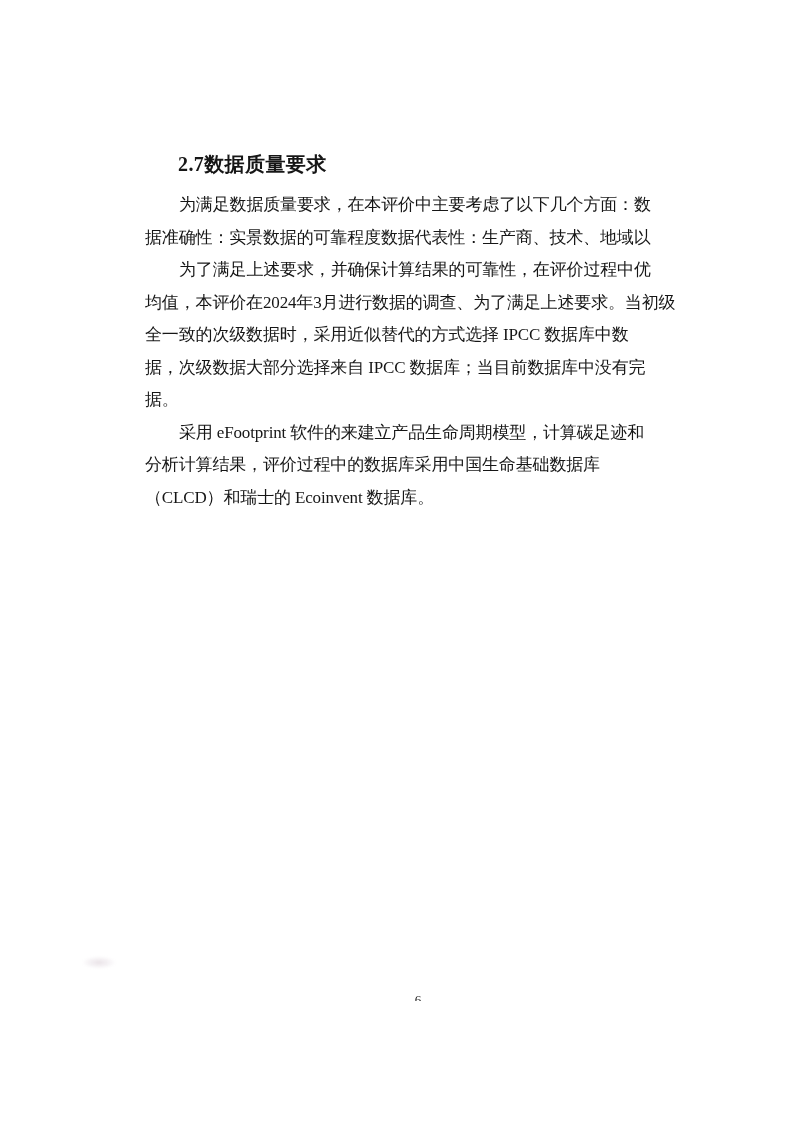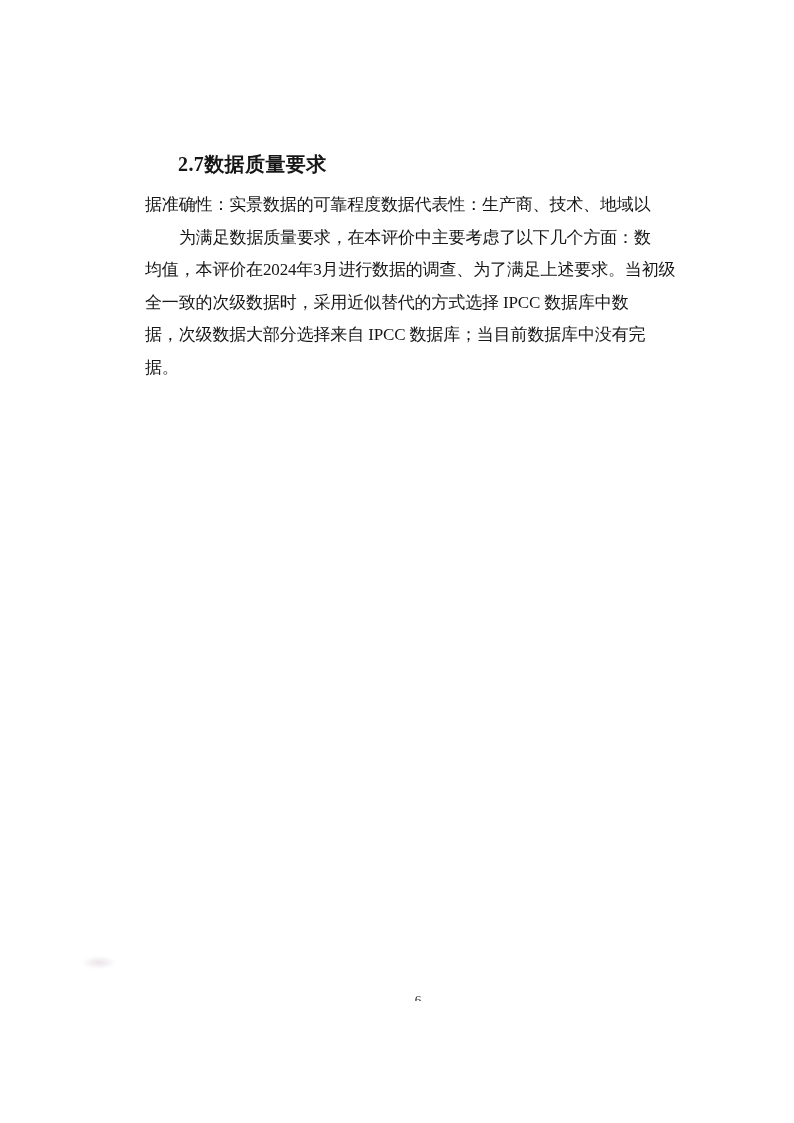--- a/index.html
+++ b/index.html
@@ -80,31 +80,37 @@
 </head>
 <body>
 
 <div class="sheet">
 
   <div class="content">
 
     <h2 class="heading">2.7数据质量要求</h2>
 
     <div class="para">
+      <div class="ln first">为满足数据质量要求，在本评价中主要考虑了以下几个方面：数</div>
       <div class="ln">据准确性：实景数据的可靠程度数据代表性：生产商、技术、地域以</div>
-      <div class="ln first">为满足数据质量要求，在本评价中主要考虑了以下几个方面：数</div>
     </div>
 
     <div class="para">
+      <div class="ln first">为了满足上述要求，并确保计算结果的可靠性，在评价过程中优</div>
       <div class="ln">均值，本评价在2024年3月进行数据的调查、为了满足上述要求。当初级</div>
       <div class="ln">全一致的次级数据时，采用近似替代的方式选择 IPCC 数据库中数</div>
       <div class="ln">据，次级数据大部分选择来自 IPCC 数据库；当目前数据库中没有完</div>
       <div class="ln">据。</div>
     </div>
 
+    <div class="para">
+      <div class="ln first">采用 eFootprint 软件的来建立产品生命周期模型，计算碳足迹和</div>
+      <div class="ln">分析计算结果，评价过程中的数据库采用中国生命基础数据库</div>
+      <div class="ln">（CLCD）和瑞士的 Ecoinvent 数据库。</div>
+    </div>
 
 
   </div>
 
   <div class="pageno">6</div>
 
   <div class="smudge-spot"></div>
   <div class="smudge-streak"></div>
 
 </div>

